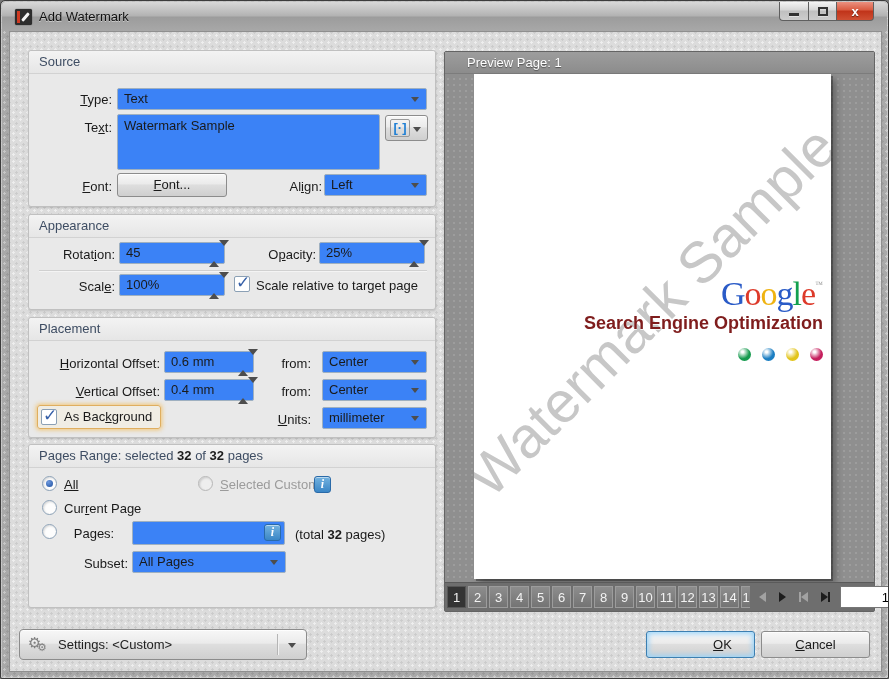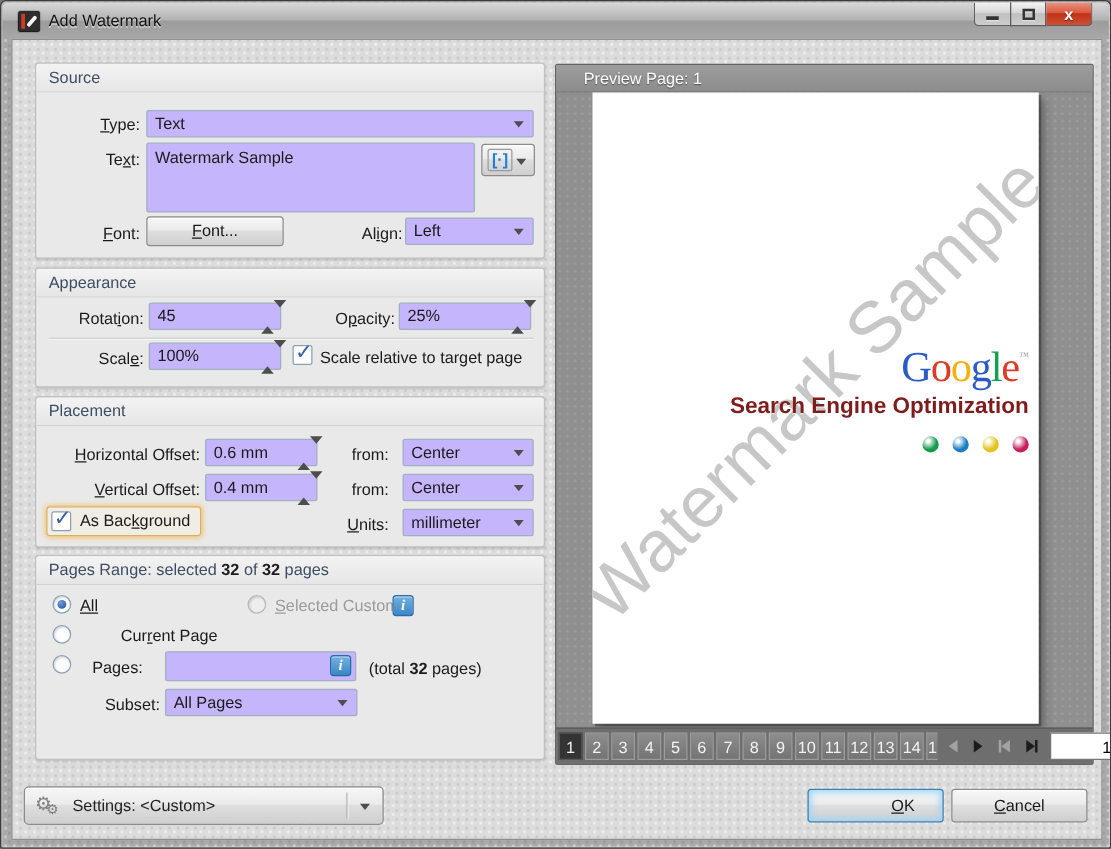--- a/index.html
+++ b/index.html
@@ -50,21 +50,21 @@
     border:1px solid #8f8f8f; }
 
   .panel { position:absolute; background:#e9e9e9; border:1px solid #c0c0c0; border-radius:3px;
     box-shadow: inset 0 1px 0 rgba(255,255,255,.7), 0 1px 2px rgba(0,0,0,.12); }
   .panel-header { height:23px; line-height:22px; padding-left:10px; color:#3e4d63;
     background:linear-gradient(#f3f3f3,#e6e6e6); border-bottom:1px solid #d2d2d2; border-radius:3px 3px 0 0; }
 
   .lbl { position:absolute; height:18px; line-height:18px; text-align:right; white-space:nowrap; }
   .u { text-decoration:underline; }
 
-  .field { position:absolute; background:#c4b5fd; border:1px solid #9fb0c0; border-radius:2px; }
+  .field { position:absolute; background:#3b82f6; border:1px solid #9fb0c0; border-radius:2px; }
   .combo { padding:2px 20px 2px 6px; line-height:16px; cursor:default; white-space:nowrap; overflow:hidden; }
   .combo .arr { position:absolute; right:7px; top:50%; margin-top:-2px; width:0; height:0;
     border-left:4px solid transparent; border-right:4px solid transparent; border-top:5px solid #4d4d4d; }
   .spin { padding:2px 20px 2px 6px; line-height:16px; }
   .spin .arrows { position:absolute; right:5px; top:3px; width:10px; }
   .spin .up { width:0;height:0;border-left:5px solid transparent;border-right:5px solid transparent;border-bottom:6px solid #4d4d4d; margin-bottom:3px; }
   .spin .dn { width:0;height:0;border-left:5px solid transparent;border-right:5px solid transparent;border-top:6px solid #4d4d4d; }
 
   .btn { position:absolute; border:1px solid #8c8c8c; border-radius:3px; text-align:center; cursor:default;
     background:linear-gradient(#f7f7f7,#ebebeb 45%,#dedede 50%,#cfcfcf);
@@ -245,21 +245,21 @@
     <div class="panel" style="left:18px; top:412px; width:408px; height:164px;">
       <div class="panel-header">
         <span class="hdr-blue">Pages Range: selected </span><span class="num-bold">32</span><span class="hdr-blue"> of </span><span class="num-bold">32</span><span class="hdr-blue"> pages</span>
       </div>
       <div class="radio on" style="left:13px; top:31px;"></div>
       <div class="lbl" style="left:35px; top:31px; width:60px; text-align:left;"><span class="u">All</span></div>
       <div class="radio disabled" style="left:169px; top:31px;"></div>
       <div class="lbl disabled-text" style="left:191px; top:31px; width:100px; text-align:left;"><span class="u">S</span><span>elected Custom</span></div>
       <div class="info-icon" style="left:285px; top:31px;">i</div>
       <div class="radio" style="left:13px; top:55px;"></div>
-      <div class="lbl" style="left:35px; top:55px; width:110px; text-align:right;"><span>Cur</span><span class="u">r</span><span>ent Page</span></div>
+      <div class="lbl" style="left:35px; top:55px; width:110px; text-align:left;"><span>Cur</span><span class="u">r</span><span>ent Page</span></div>
       <div class="radio" style="left:13px; top:79px;"></div>
       <div class="lbl" style="left:35px; top:80px; width:60px; text-align:center;"><span>Pa</span><span class="u">g</span><span>es:</span></div>
       <div class="field" style="left:103px; top:76px; width:153px; height:24px;">
         <span style="position:absolute;left:5px;top:3px;"></span>
         <div class="info-icon" style="right:3px; left:auto; top:2px;">i</div>
       </div>
       <div class="lbl" style="left:266px; top:81px; width:135px; text-align:left;">
         <span>(total </span><span class="num-bold">32</span><span> pages)</span>
       </div>
       <div class="lbl" style="left:40px; top:110px; width:59px;">Subset:</div>

